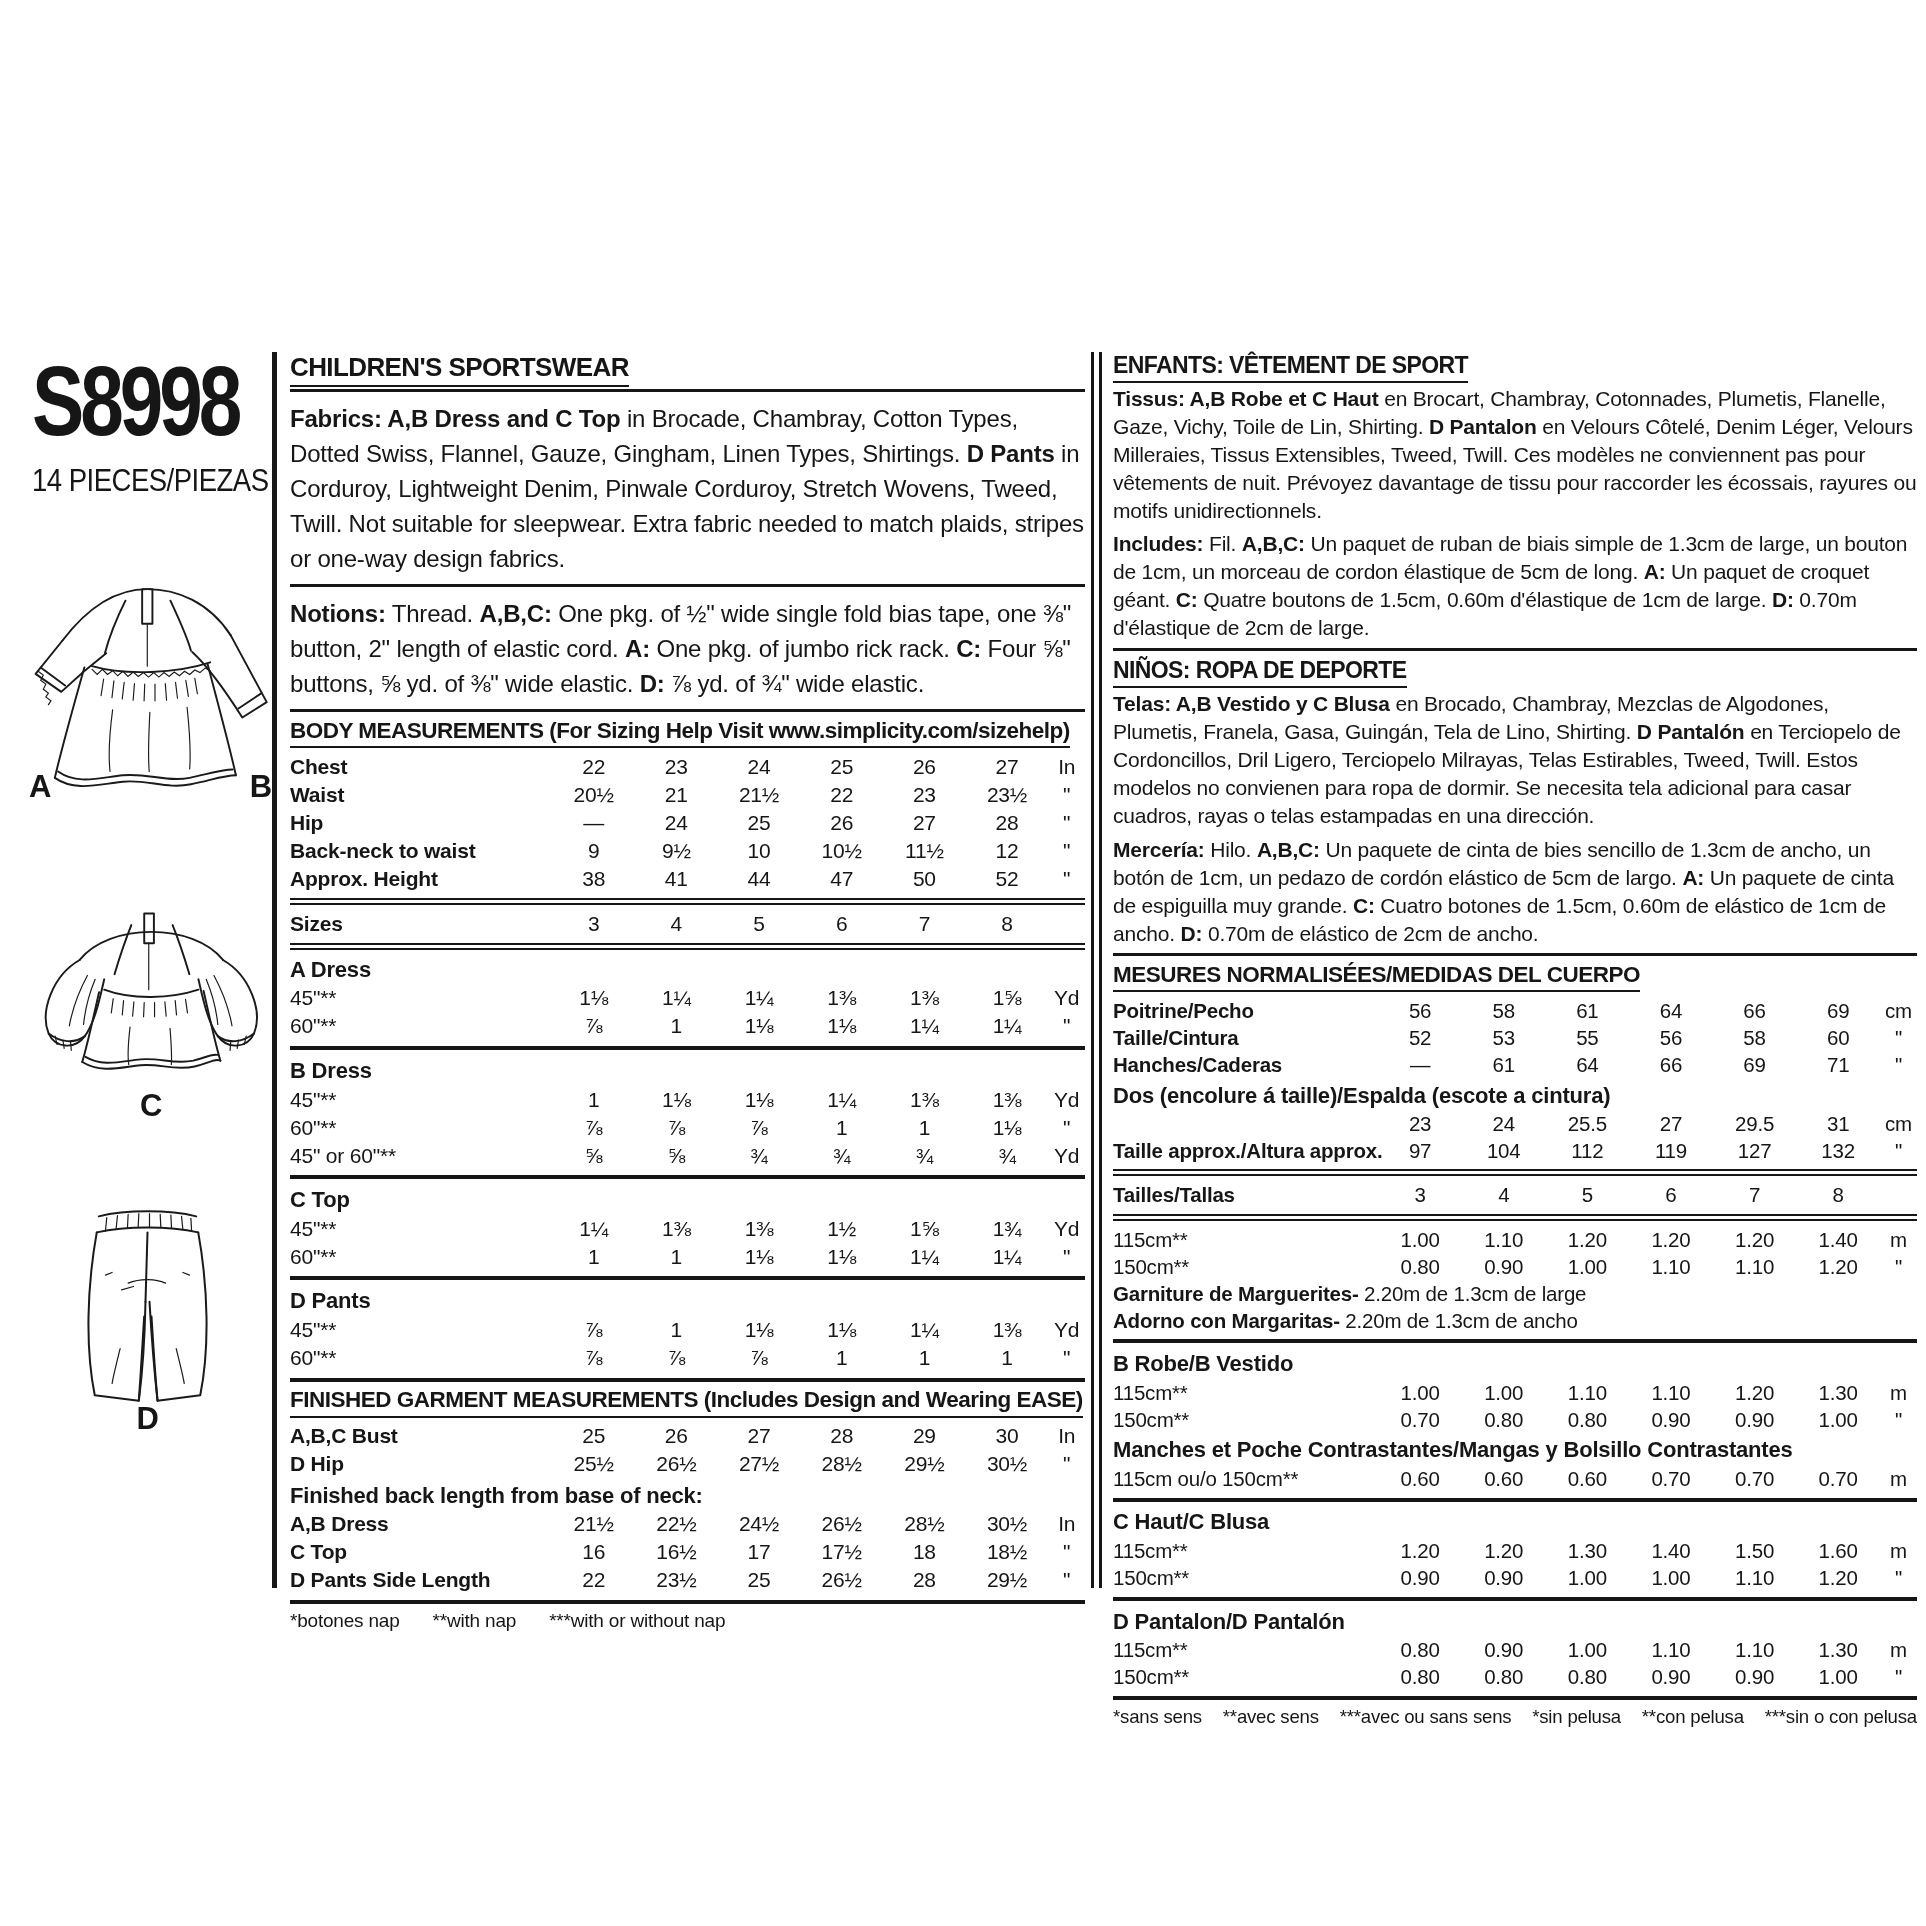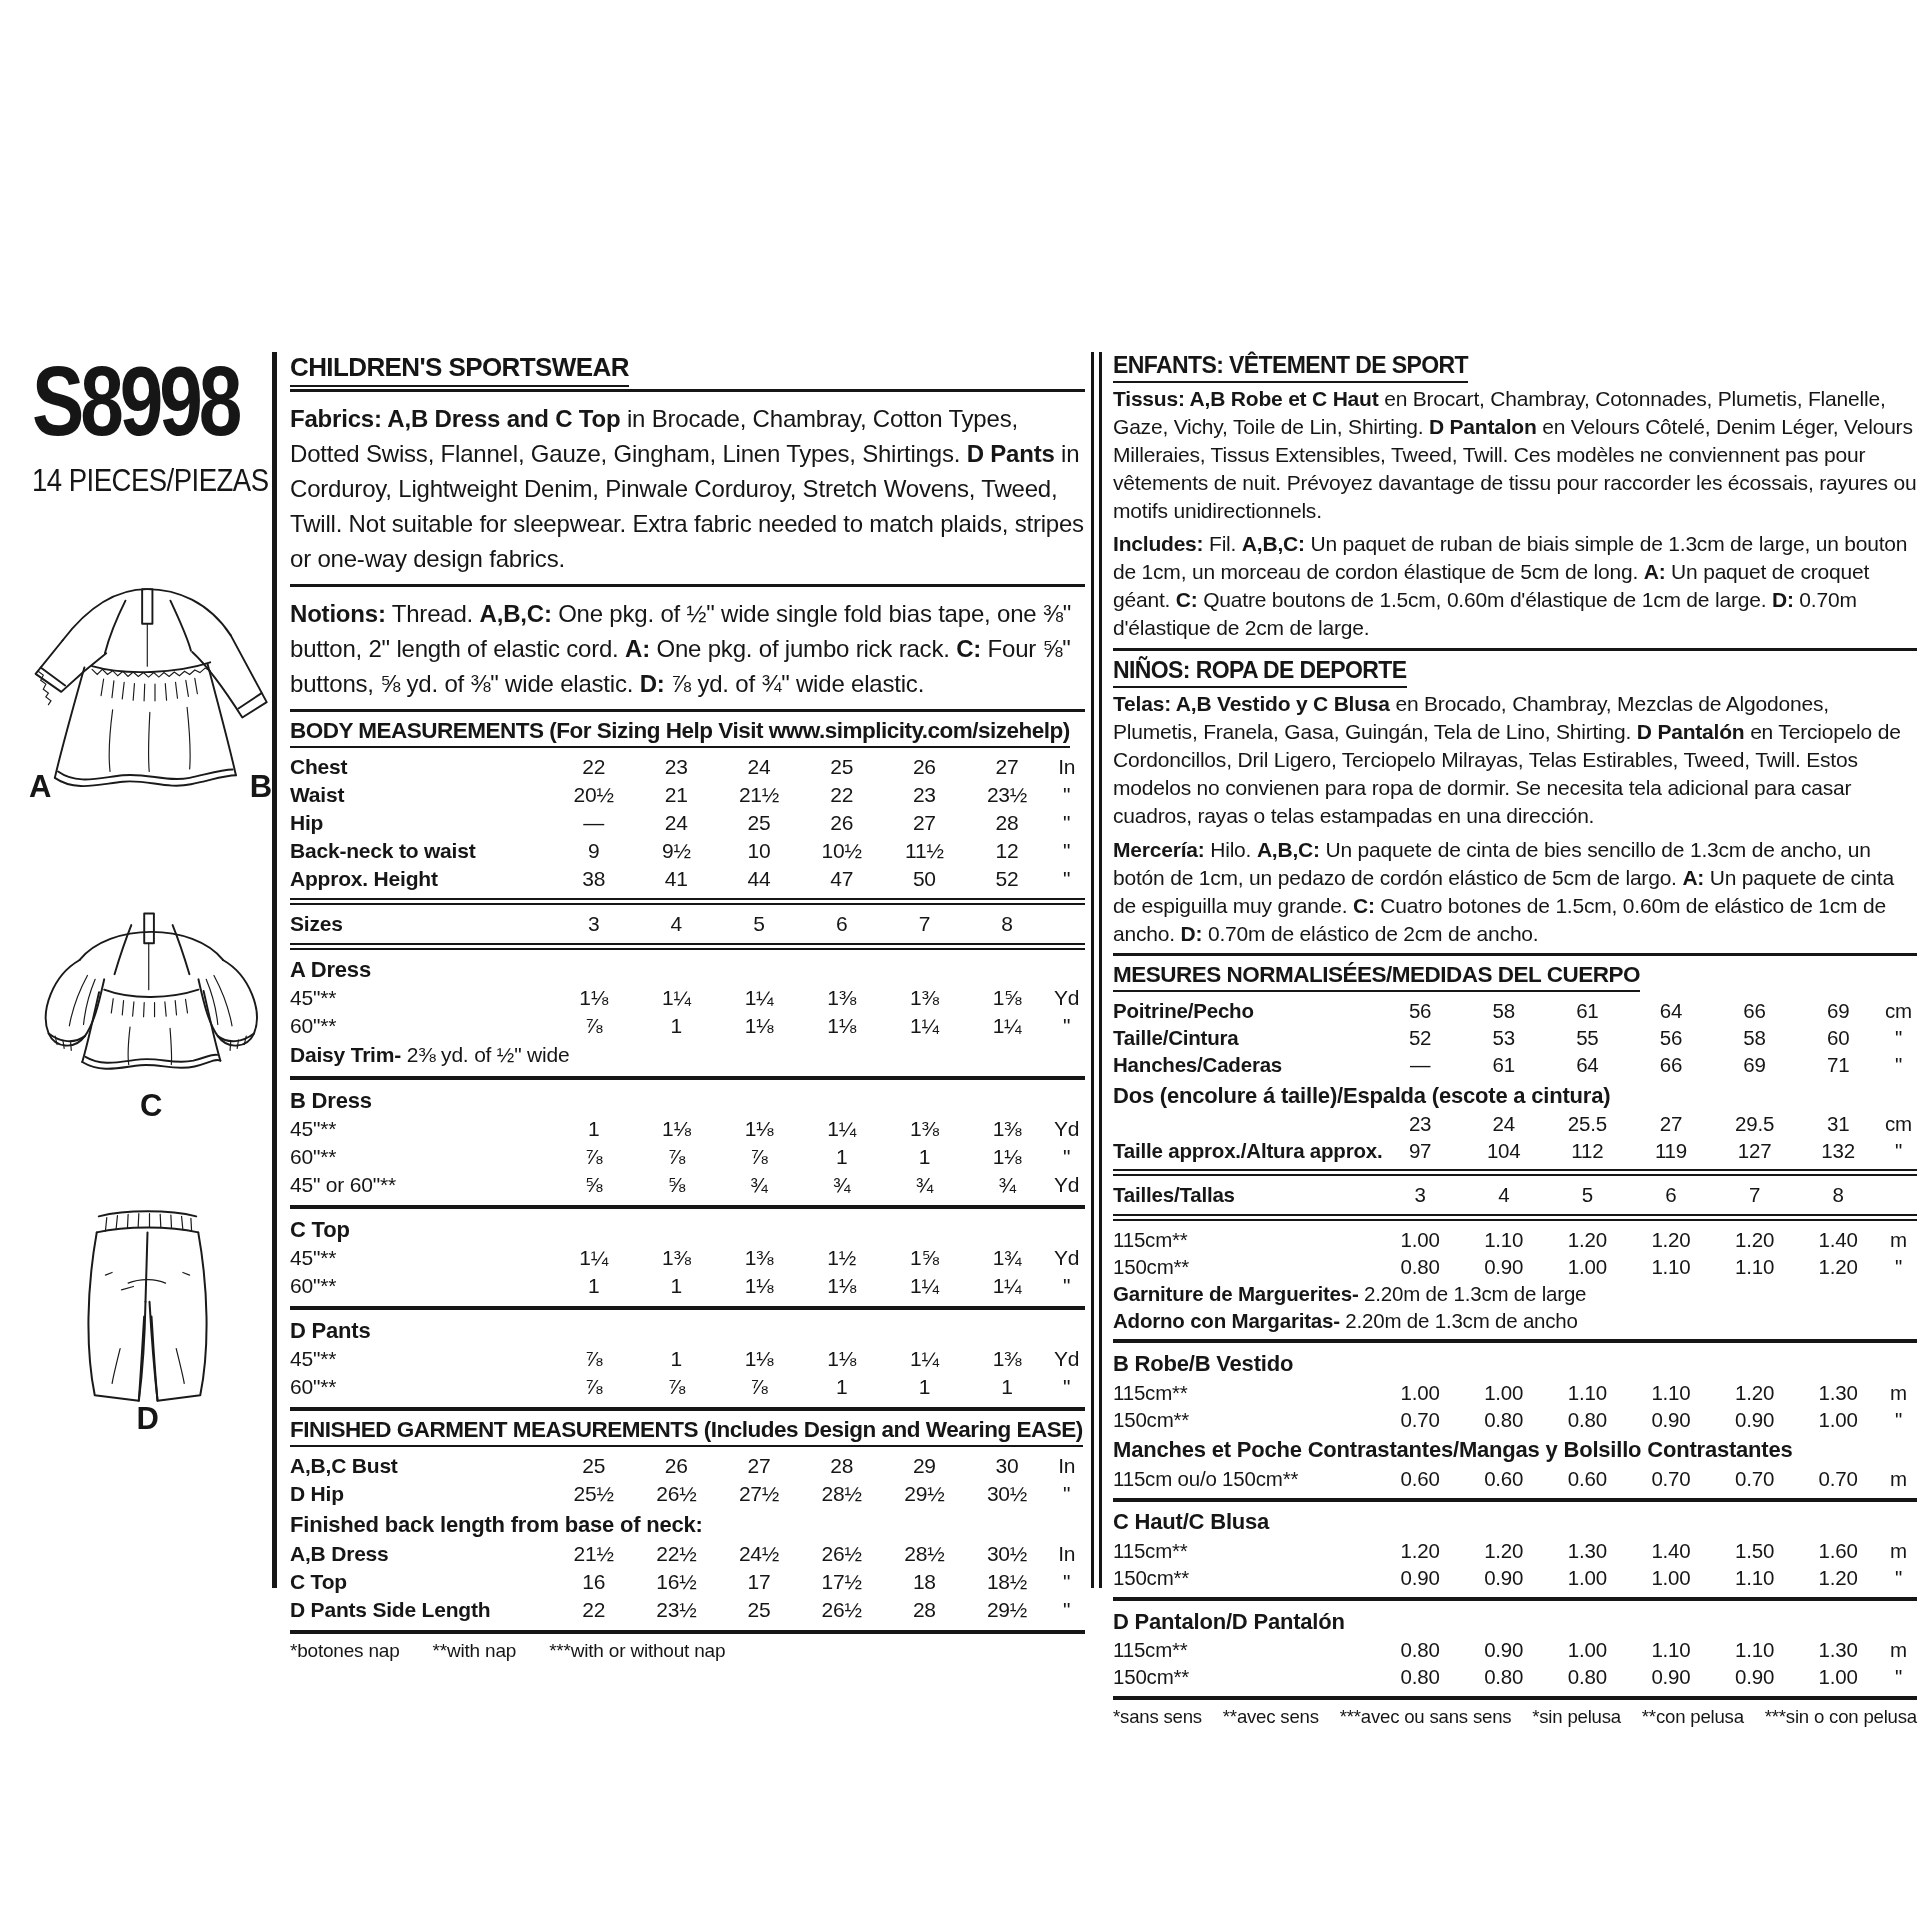--- a/index.html
+++ b/index.html
@@ -253,21 +253,20 @@
     <div class="trow">
         <span class="rl">60"**</span>
         <span class="rv">⅞</span>
         <span class="rv">1</span>
         <span class="rv">1⅛</span>
         <span class="rv">1⅛</span>
         <span class="rv">1¼</span>
         <span class="rv">1¼</span>
         <span class="ru">"</span>
       </div>
-    <p class="note"><b>Daisy Trim-</b><span> 2⅜ yd. of ½" wide</span></p>
     <div class="hr-thick"></div>
 
     <h4 class="shead">B Dress</h4>
     <div class="trow">
         <span class="rl">45"**</span>
         <span class="rv">1</span>
         <span class="rv">1⅛</span>
         <span class="rv">1⅛</span>
         <span class="rv">1¼</span>
         <span class="rv">1⅜</span>

